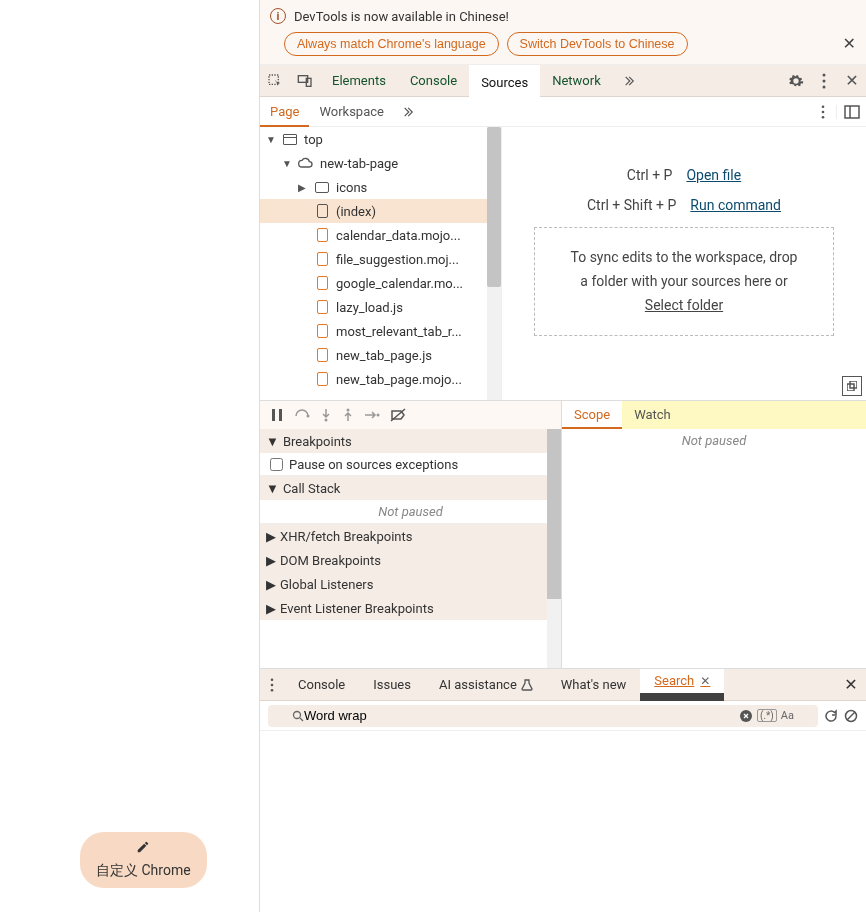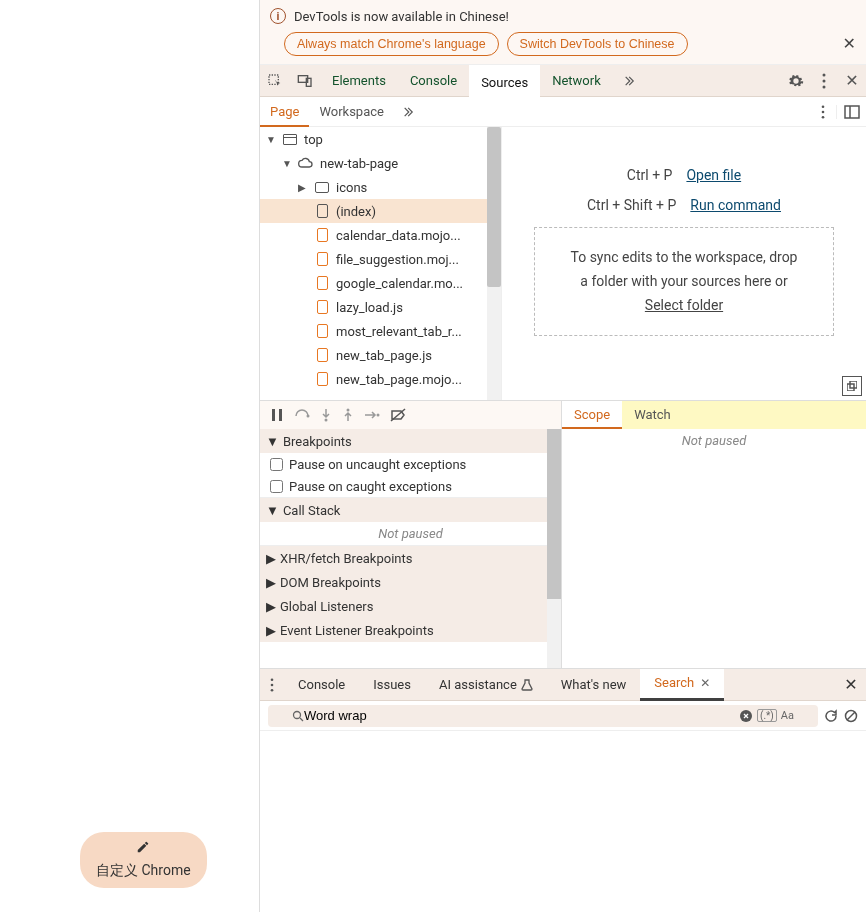--- a/index.html
+++ b/index.html
@@ -55,21 +55,21 @@
 .dbl-scroll { position: absolute; right: 0; top: 0; width: 14px; height: 100%; background: #f1f1f1; }
 .dbl-thumb { position: absolute; right: 0; top: 0; width: 14px; height: 170px; background: #c4c4c4; }
 .section { border-bottom: 1px solid #eee; }
 .section-hdr { display: flex; align-items: center; height: 24px; padding-left: 6px; gap: 4px; background: #f5ece6; cursor: pointer; font-size: 13px; }
 .section-row { display: flex; align-items: center; height: 22px; padding-left: 10px; gap: 6px; font-size: 13px; }
 .section-row input[type=checkbox] { width: 13px; height: 13px; }
 .np { text-align: center; font-style: italic; color: #888; padding: 4px 0; font-size: 13px; }
 .debug-body-right { flex: 1; }
 .bottom-tabs { display: flex; align-items: center; height: 32px; background: #f5ece6; border-bottom: 1px solid #e0d5cc; }
 .bottom-tabs .btab { padding: 0 14px; height: 32px; line-height: 32px; cursor: pointer; font-size: 13px; color: #333; display: flex; align-items: center; gap: 4px; }
-.bottom-tabs .btab.active { background: #fff; color: #d2691e; border-bottom: 3px solid #404040; }
+.bottom-tabs .btab.active { background: #fff; color: #d2691e; border-bottom: 8px solid #404040; text-decoration: underline; }
 .bottom-tabs .vert-more { width: 24px; display: flex; align-items: center; justify-content: center; cursor: pointer; }
 .bottom-tabs .bclose { margin-left: auto; width: 30px; display: flex; align-items: center; justify-content: center; cursor: pointer; }
 .search-bar { display: flex; align-items: center; height: 30px; padding: 0 8px; gap: 6px; border-bottom: 1px solid #eee; }
 .search-input-wrap { flex: 1; background: #f5ece6; border-radius: 4px; display: flex; align-items: center; padding: 0 24px; height: 22px; }
 .search-input-wrap input { border: none; background: transparent; outline: none; flex: 1; font-size: 13px; }
 .search-icons { display: flex; gap: 4px; align-items: center; }
 .search-icons .sicon { cursor: pointer; color: #666; display: flex; align-items: center; }
 .x-icon { font-size: 16px; line-height: 1; }
 svg { display: block; }
 .tab-close { font-size: 12px; color: #666; margin-left: 2px; }
@@ -311,25 +311,21 @@
 
   <div class="debug-body">
     <div class="debug-body-left">
       <div class="section">
         <div class="section-hdr">
             <span>▼</span>
             <span>Breakpoints</span>
           </div>
         <div class="section-row">
             <input type="checkbox" style="">
-            <span>Pause on uncaught exceptions</span>
-          </div>
-        <div class="section-row">
-            <input type="checkbox" style="">
-            <span>Pause on caught exceptions</span>
+            <span>Pause on sources exceptions</span>
           </div>
       </div>
       <div class="section">
         <div class="section-hdr">
             <span>▼</span>
             <span>Call Stack</span>
           </div>
         <div class="np" style="background:#fff">Not paused</div>
       </div>
       <div class="section-hdr">

